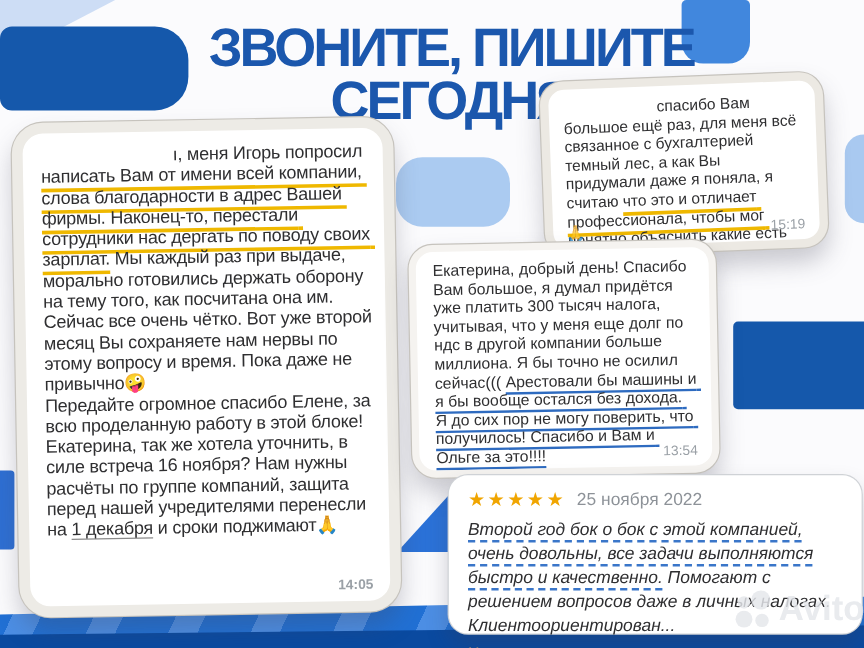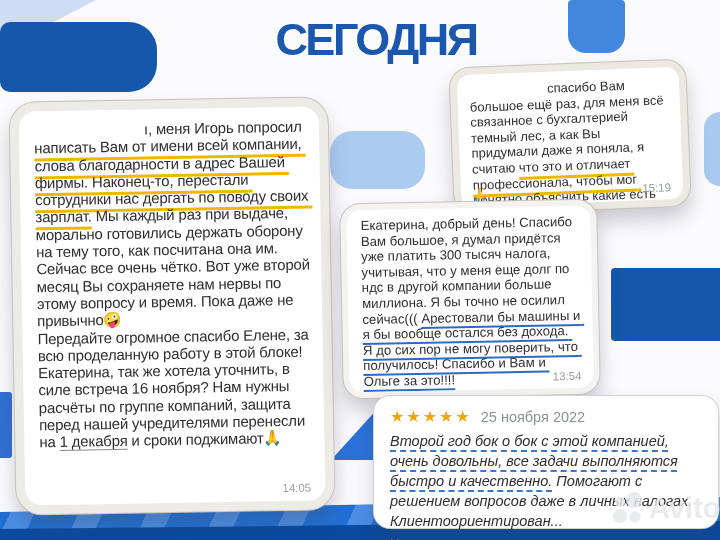--- a/index.html
+++ b/index.html
@@ -47,21 +47,21 @@
     text-decoration-thickness:2px; text-underline-offset:4px;
     text-decoration-skip-ink:none; }
   .ul-date { text-decoration:underline; text-decoration-color:#8a8a8a;
     text-decoration-thickness:1px; text-underline-offset:3px;
     text-decoration-skip-ink:none; }
   .tstamp { position:absolute; color:#9aa0a6; font-size:11.5px; }
   .chat1 { left:13px; top:100px; width:318px; height:412px;
     border:9px solid #edebe6; border-radius:26px; transform:rotate(-1deg);
     padding:11px 11px 10px 15px; z-index:3; }
   .chat1 p { font-size:15px; line-height:17.3px; text-indent:110px; letter-spacing:-0.2px; }
-  .chat1 .tstamp { right:14px; bottom:7px; }
+  .chat1 .tstamp { right:14px; bottom:7px;font-weight:bold; }
   .chat2 { left:452px; top:64px; width:236px; height:146px;
     border:7px solid #ece9e3; border-radius:20px; transform:rotate(-2.2deg);
     padding:9px 11px 8px 12px; z-index:2; }
   .chat2 p { font-size:13px; line-height:15.6px; text-indent:78px; }
   .chat2 .tstamp { right:12px; bottom:6px; }
   .chat2 .hand { position:absolute; left:11px; bottom:4px; font-size:13px; opacity:.75; }
   .chat3 { left:342px; top:202px; width:256px; height:194px;
     border:6px solid #f5f3f0; border-radius:20px; transform:rotate(-1.1deg);
     padding:8px 12px 8px 14px; z-index:4; }
   .chat3 p { font-size:13.2px; line-height:15.6px; }
@@ -93,20 +93,21 @@
   <div class="deco rect-tr"></div>
   <div class="deco sq-right"></div>
   <div class="deco sq-mid"></div>
   <div class="deco rect-right"></div>
   <div class="deco tab-left"></div>
   <div class="deco wedge-review"></div>
   <div class="deco stripe-band"></div>
   <div class="deco dark-band"></div>
 
   <div class="title">
+    <div>ЗВОНИТЕ, ПИШИТЕ</div>
     <div>СЕГОДНЯ</div>
   </div>
 
   <div class="shot chat1">
     <p><span>ı, меня Игорь попросил </span><span class="hl-y">написать Вам от имени всей компании, слова благодарности в адрес Вашей фирмы. Наконец-то, перестали сотрудники нас дергать по поводу своих зарплат.</span><span> Мы каждый раз при выдаче, морально готовились держать оборону на тему того, как посчитана она им. Сейчас все очень чётко. Вот уже второй месяц Вы сохраняете нам нервы по этому вопросу и время. Пока даже не привычно🤪
 Передайте огромное спасибо Елене, за всю проделанную работу в этой блоке!
 Екатерина, так же хотела уточнить, в силе встреча 16 ноября? Нам нужны расчёты по группе компаний, защита перед нашей учредителями перенесли на </span><span class="ul-date">1 декабря</span><span> и сроки поджимают🙏</span></p>
     <span class="tstamp">14:05</span>
   </div>
 

